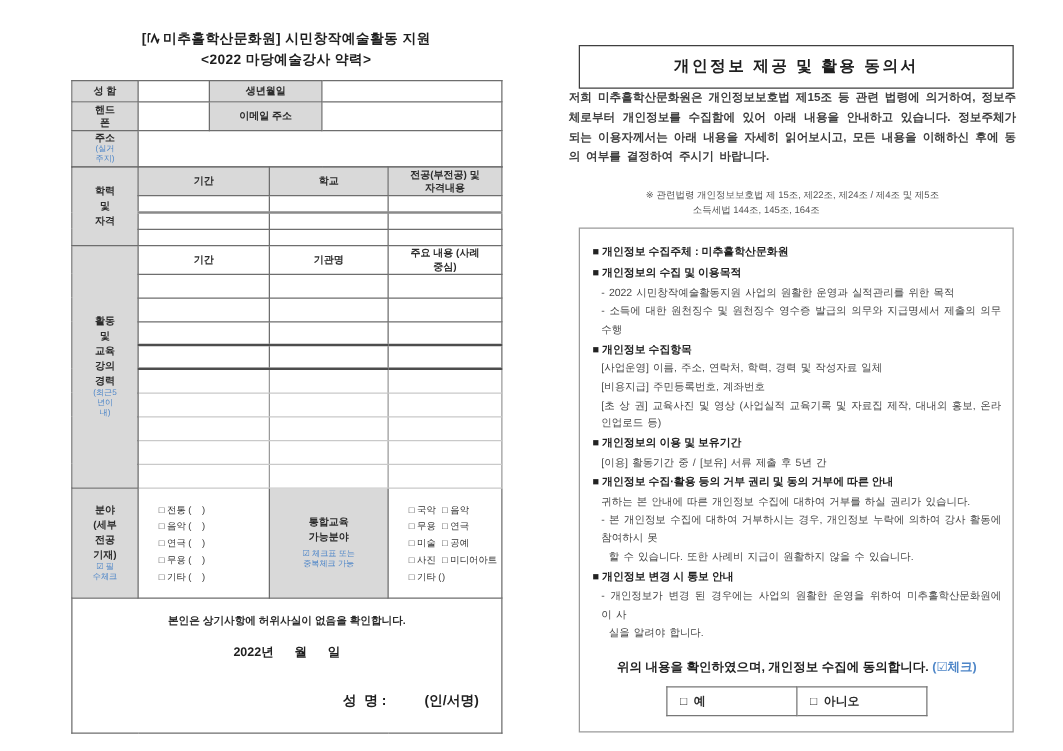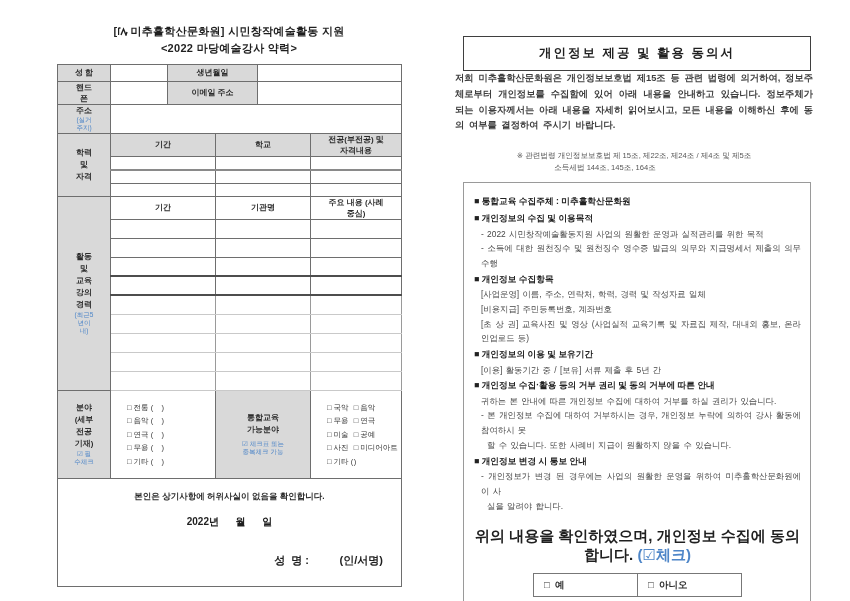--- a/index.html
+++ b/index.html
@@ -35,21 +35,21 @@
   
   #right-page{left:455px;top:36px;width:358px;}
   .rtitle-box{border:1px solid #3f3f3f;margin-left:8px;margin-right:2px;text-align:center;
     font-size:12.5px;font-weight:bold;letter-spacing:2px;color:#1f1f1f;padding:8px 0;}
   .intro{margin-top:0;font-size:9.3px;line-height:1.7;text-align:justify;word-spacing:2px;color:#3f3f3f;font-weight:bold;}
   .law-note{font-size:7.6px;color:#555;text-align:center;line-height:1.6;margin-top:16px;}
   .law-note .l2{padding-right:58px;}
   .consent-box{border:1px solid #9a9a9a;margin:8px 2px 0 8px;padding:10px 9px 12px 10px;background:#fff;}
   .sec-head{font-size:8.7px;font-weight:bold;color:#222;line-height:1.9;}
   .sec-line{font-size:8.4px;color:#464646;line-height:1.75;padding-left:7px;text-align:justify;word-spacing:1px;}
-  .consent-line{text-align:center;font-size:15px;font-weight:bold;color:#1f1f1f;margin-top:14px;}
+  .consent-line{text-align:center;font-size:10px;font-weight:bold;color:#1f1f1f;margin-top:14px;}
   .blue{color:#4e86c8;}
   table.yn{border-collapse:collapse;margin:8px auto 0 auto;}
   table.yn td{border:1px solid #777;width:92px;height:20px;font-size:9.5px;font-weight:bold;
     color:#2c2c2c;padding-left:10px;white-space:pre;}
 </style>
 </head>
 <body>
 
 <div class="sheet" id="left-page">
   <div class="ltitle">
@@ -236,21 +236,21 @@
   <div class="rtitle-box">개인정보 제공 및 활용 동의서</div>
 
   <p class="intro">저희 미추홀학산문화원은 개인정보보호법 제15조 등 관련 법령에 의거하여, 정보주체로부터 개인정보를 수집함에 있어 아래 내용을 안내하고 있습니다. 정보주체가 되는 이용자께서는 아래 내용을 자세히 읽어보시고, 모든 내용을 이해하신 후에 동의 여부를 결정하여 주시기 바랍니다.</p>
 
   <div class="law-note">
     <div>※ 관련법령 개인정보보호법 제 15조, 제22조, 제24조 / 제4조 및 제5조</div>
     <div class="l2">소득세법 144조, 145조, 164조</div>
   </div>
 
   <div class="consent-box">
-    <div class="sec-head">■ 통합교육 수집주체 : 미추홀학산문화원</div>
+    <div class="sec-head">■ 개인정보 수집주체 : 미추홀학산문화원</div>
 
     <div class="sec-head">■ 개인정보의 수집 및 이용목적</div>
     <div class="sec-line">- 2022 시민창작예술활동지원 사업의 원활한 운영과 실적관리를 위한 목적</div>
     <div class="sec-line">- 소득에 대한 원천징수 및 원천징수 영수증 발급의 의무와 지급명세서 제출의 의무 수행</div>
 
     <div class="sec-head">■ 개인정보 수집항목</div>
     <div class="sec-line">[사업운영] 이름, 주소, 연락처, 학력, 경력 및 작성자료 일체</div>
     <div class="sec-line">[비용지급] 주민등록번호, 계좌번호</div>
     <div class="sec-line">[초 상 권] 교육사진 및 영상 (사업실적 교육기록 및 자료집 제작, 대내외 홍보, 온라인업로드 등)</div>
 

